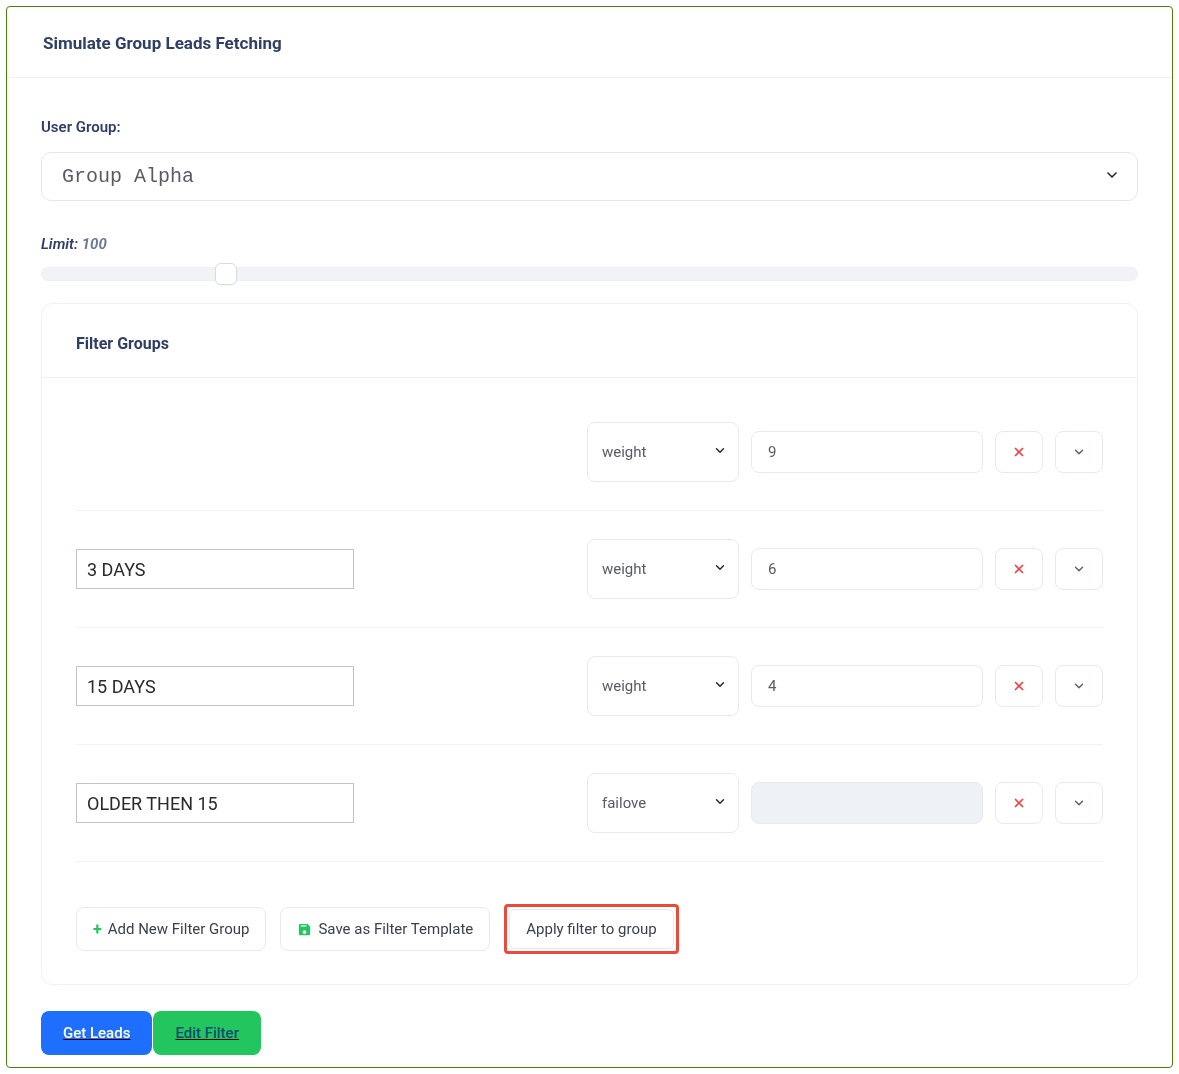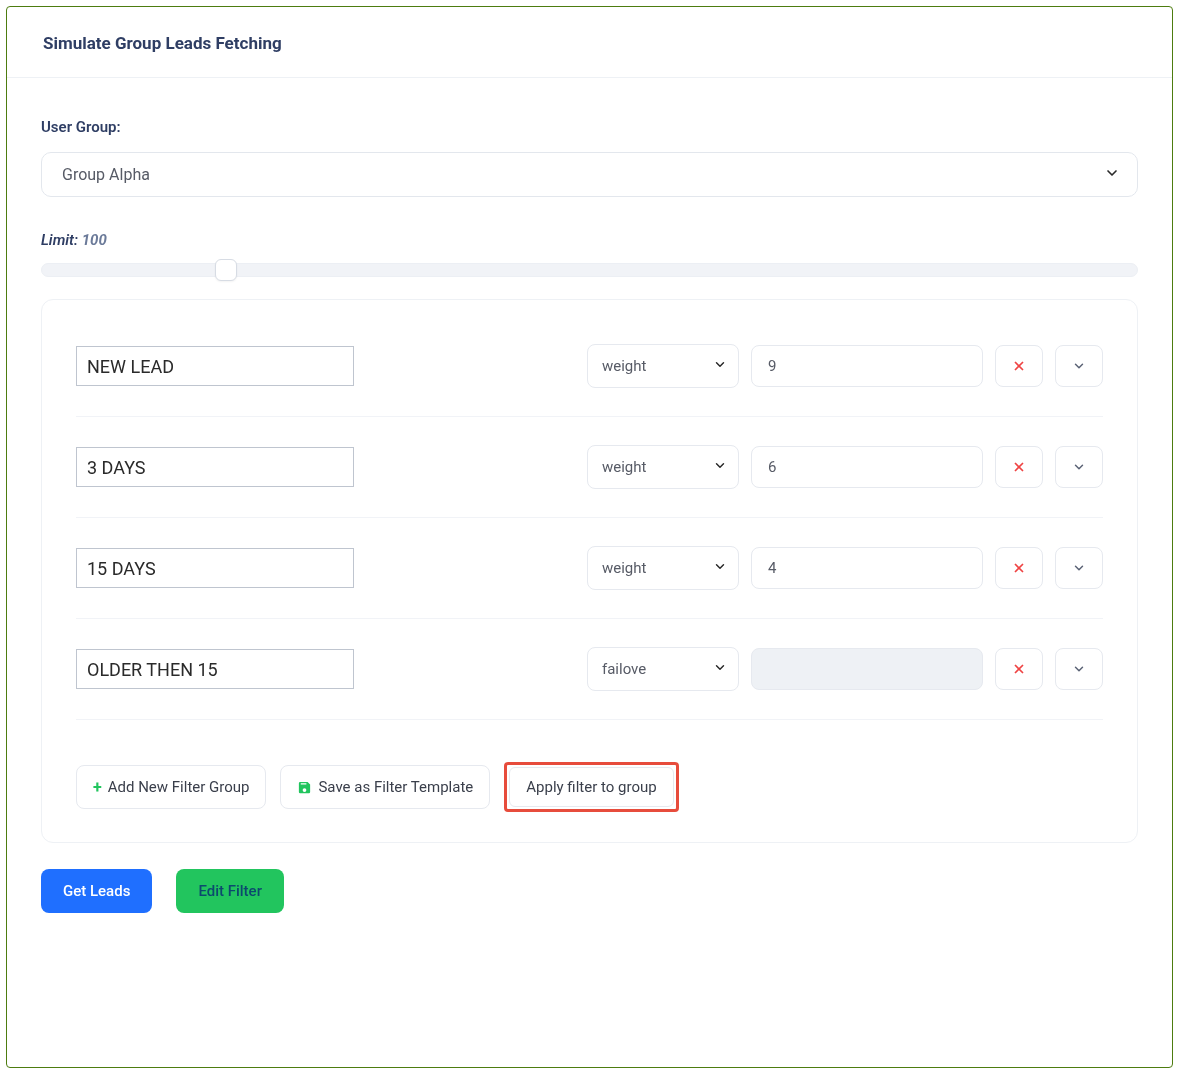--- a/index.html
+++ b/index.html
@@ -3,48 +3,48 @@
 <meta charset="utf-8">
 <style>
   * { box-sizing: border-box; margin: 0; padding: 0; font-family: -apple-system, BlinkMacSystemFont, "Segoe UI", Roboto, "Helvetica Neue", Arial, sans-serif; }
   body { background: #fff; padding: 6px; }
   .outer { border: 1px solid #4d7c0f; border-radius: 4px; width: 1167px; height: 1062px; overflow: hidden; }
   .header { padding: 26px 36px 24px 36px; border-bottom: 1px solid #eef1f5; }
   .header h1 { font-size: 17px; font-weight: 700; color: #2f3e64; }
   .content { padding: 40px 34px 30px 34px; }
   .field-label { font-size: 15px; font-weight: 600; color: #2f3e64; margin-bottom: 16px; display: block; }
   .select-wrap { position: relative; }
-  .select { width: 100%; border: 1px solid #e3e7ed; border-radius: 10px; padding: 12px 20px; font-size: 16px; color: #575b66; appearance: none; background: #fff; cursor: pointer; }
+  .select { width: 100%; border: 1px solid #e3e7ed; border-radius: 10px; padding: 12px 20px; font-size: 20px; color: #575b66; appearance: none; background: #fff; cursor: pointer; font-family: Liberation Mono, monospace; }
   .chev { position: absolute; right: 18px; top: 50%; transform: translateY(-50%); pointer-events: none; }
   .limit-section { margin-top: 34px; font-style: italic; }
   .limit-label { font-size: 15px; font-weight: 600; color: #2f3e64; margin-bottom: 14px; }
   .limit-label .val { color: #6b7a99; font-weight: 700; }
   .slider-track { position: relative; height: 14px; background: #f1f3f7; border: 1px solid #eceff4; border-radius: 7px; }
   .slider-thumb { position: absolute; top: 50%; transform: translate(-50%, -50%); width: 22px; height: 22px; background: #fff; border: 1px solid #d7dce4; border-radius: 6px; left: 16.8%; box-shadow: 0 1px 2px rgba(0,0,0,0.05); }
   .card { margin-top: 22px; border: 1px solid #eef1f5; border-radius: 12px; }
   .card-header { padding: 30px 34px 24px 34px; border-bottom: 1px solid #eef1f5; }
   .card-header h2 { font-size: 16px; font-weight: 700; color: #2f3e64; }
   .card-body { padding: 16px 34px 30px 34px; }
   .filter-row { display: flex; align-items: center; padding: 28px 0; border-bottom: 1px solid #f1f3f7; gap: 12px; }
   .filter-row:last-of-type { border-bottom: 1px solid #f1f3f7; }
   .name-input { width: 278px; height: 40px; border: 1px solid #bfc5cf; padding: 0 10px; font-size: 18px; color: #2a2a2a; background: #fff; }
   .spacer { flex: 1; }
   .type-select-wrap { position: relative; width: 152px; }
-  .type-select { width: 100%; height: 44px; border: 1px solid #e6e9ef; border-radius: 8px; padding: 0 14px; font-size: 15px; color: #575b66; appearance: none; background: #fff; cursor: pointer; }
+  .type-select { width: 100%; height: 60px; border: 1px solid #e6e9ef; border-radius: 8px; padding: 0 14px; font-size: 15px; color: #575b66; appearance: none; background: #fff; cursor: pointer; }
   .small-chev { position: absolute; right: 12px; top: 50%; transform: translateY(-50%); pointer-events: none; }
   .value-input { width: 232px; height: 42px; border: 1px solid #e6e9ef; border-radius: 8px; padding: 0 16px; font-size: 15px; color: #575b66; background: #fff; }
   .value-input.disabled { background: #eef1f5; }
   .icon-btn { width: 48px; height: 42px; border: 1px solid #e6e9ef; border-radius: 8px; background: #fff; display: flex; align-items: center; justify-content: center; cursor: pointer; }
   .icon-btn.del svg { width: 14px; height: 14px; }
   .footer-btns { display: flex; gap: 14px; margin-top: 42px; align-items: center; }
   .btn-outline { height: 44px; border: 1px solid #e6e9ef; border-radius: 8px; background: #fff; padding: 0 16px; font-size: 15px; color: #3a3f4b; display: flex; align-items: center; gap: 6px; cursor: pointer; }
   .plus-ico { color: #22c55e; font-weight: 700; font-size: 16px; }
   .save-ico { display: inline-flex; }
   .highlight-box { border: 3px solid #e74c3c; border-radius: 4px; padding: 2px; }
-  .bottom-btns { display: flex; gap: 24px; margin-top: 26px; }
+  .bottom-btns { display: flex; gap: 1px; margin-top: 26px; text-decoration: underline; }
   .btn-primary { background: #1f6fff; color: #fff; border: none; border-radius: 8px; height: 44px; padding: 0 22px; font-size: 15px; font-weight: 500; cursor: pointer; }
   .btn-success { background: #22c55e; color: #0c4a6e; border: none; border-radius: 8px; height: 44px; padding: 0 22px; font-size: 15px; font-weight: 500; cursor: pointer; }
 </style>
 </head>
 <body>
 
 <div class="outer">
   <div class="header">
     <h1>Simulate Group Leads Fetching</h1>
   </div>
@@ -63,25 +63,27 @@
     <div class="limit-section">
       <div class="limit-label">
         <span>Limit: </span><span class="val">100</span>
       </div>
       <div class="slider-track">
         <div class="slider-thumb"></div>
       </div>
     </div>
 
     <div class="card">
+      <div class="card-header">
+        <h2>Filter Groups</h2>
+      </div>
       <div class="card-body">
 
         <div id="rows-container">
             <div class="filter-row">
-    <input class="name-input" value="NEW LEAD" style="">
     <div class="spacer"></div>
     <div class="type-select-wrap">
       <input class="type-select" readonly="" value="weight" style="">
       <span class="small-chev">
         <svg width="14" height="14" viewBox="0 0 24 24" fill="none" stroke="#2a2a2a" stroke-width="2.5" stroke-linecap="round" stroke-linejoin="round">
                     <polyline points="6 9 12 15 18 9"></polyline>
                   </svg>
       </span>
     </div>
     <input class="value-input" value="9" style="">

